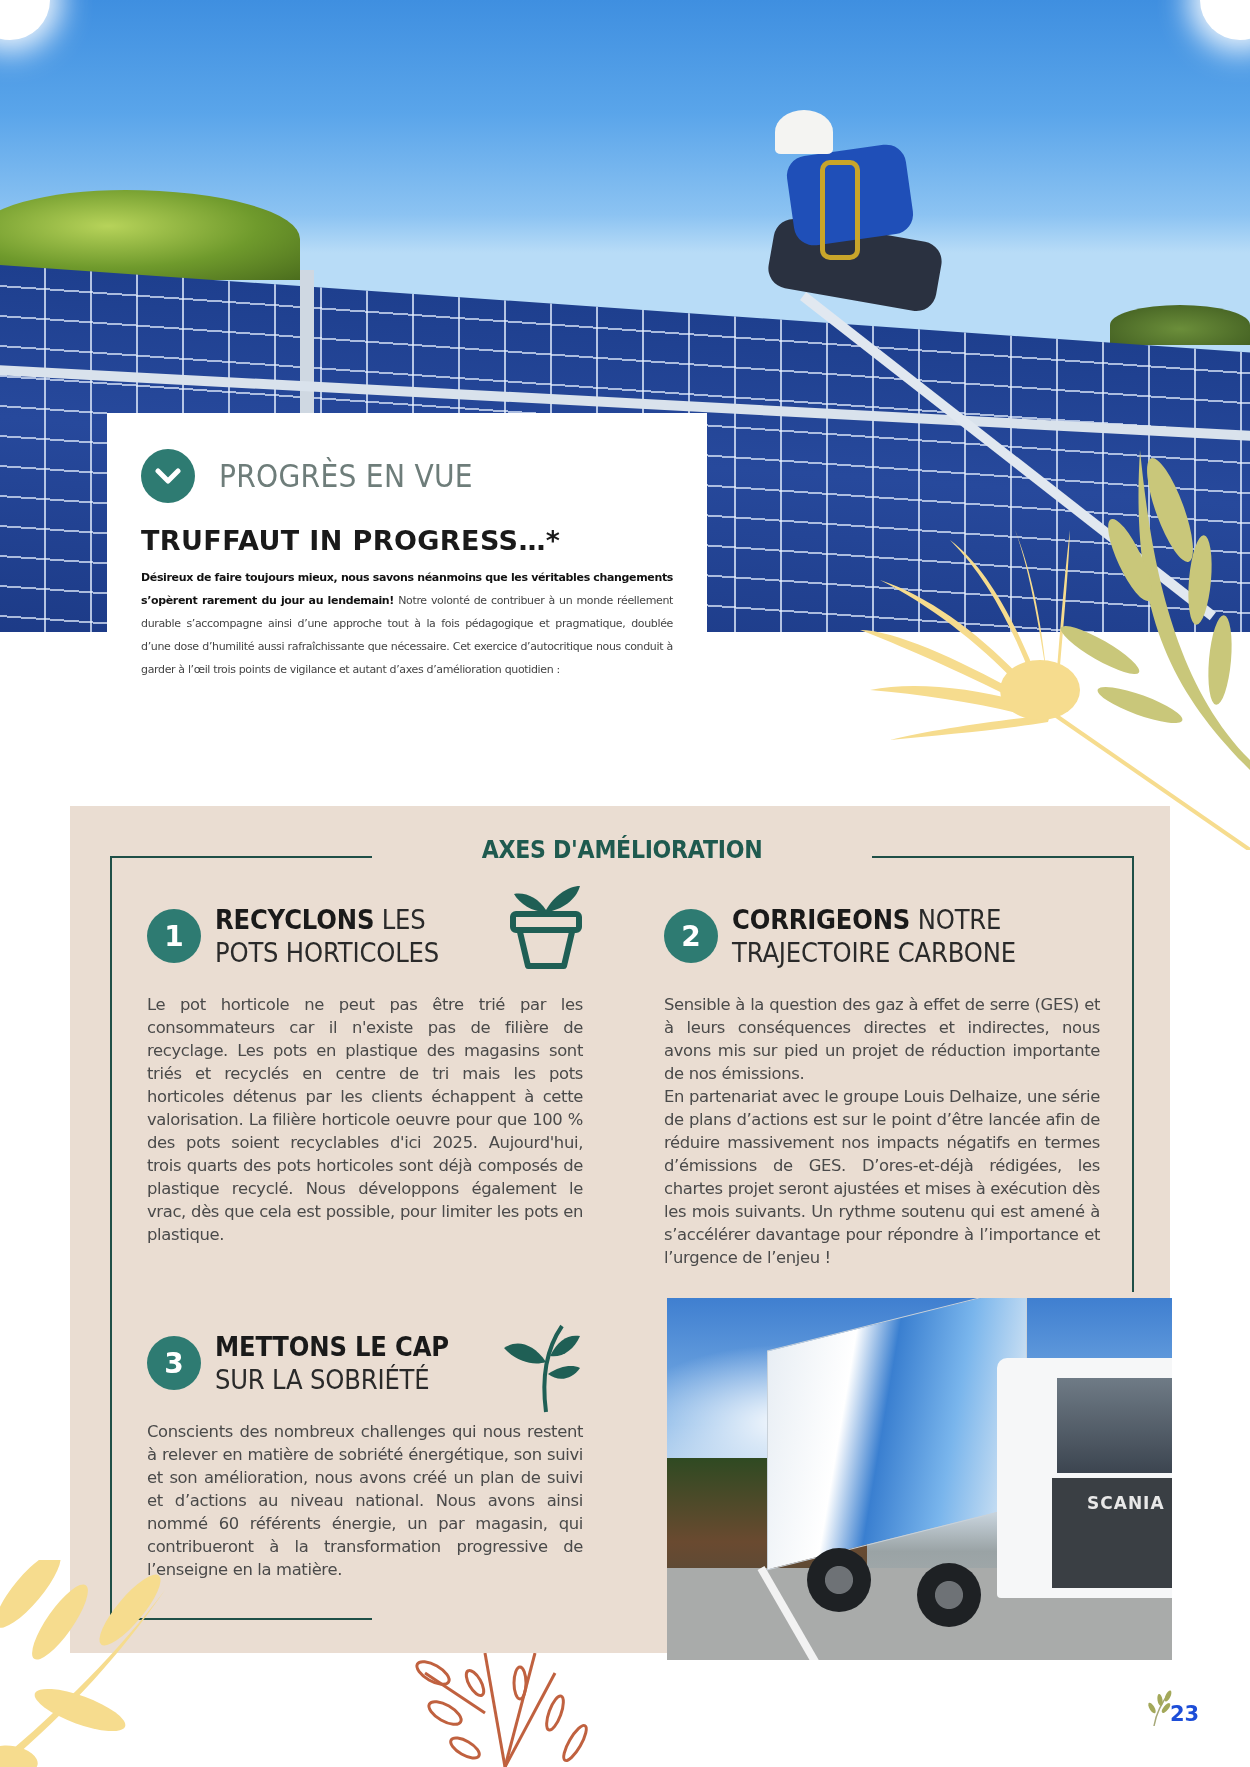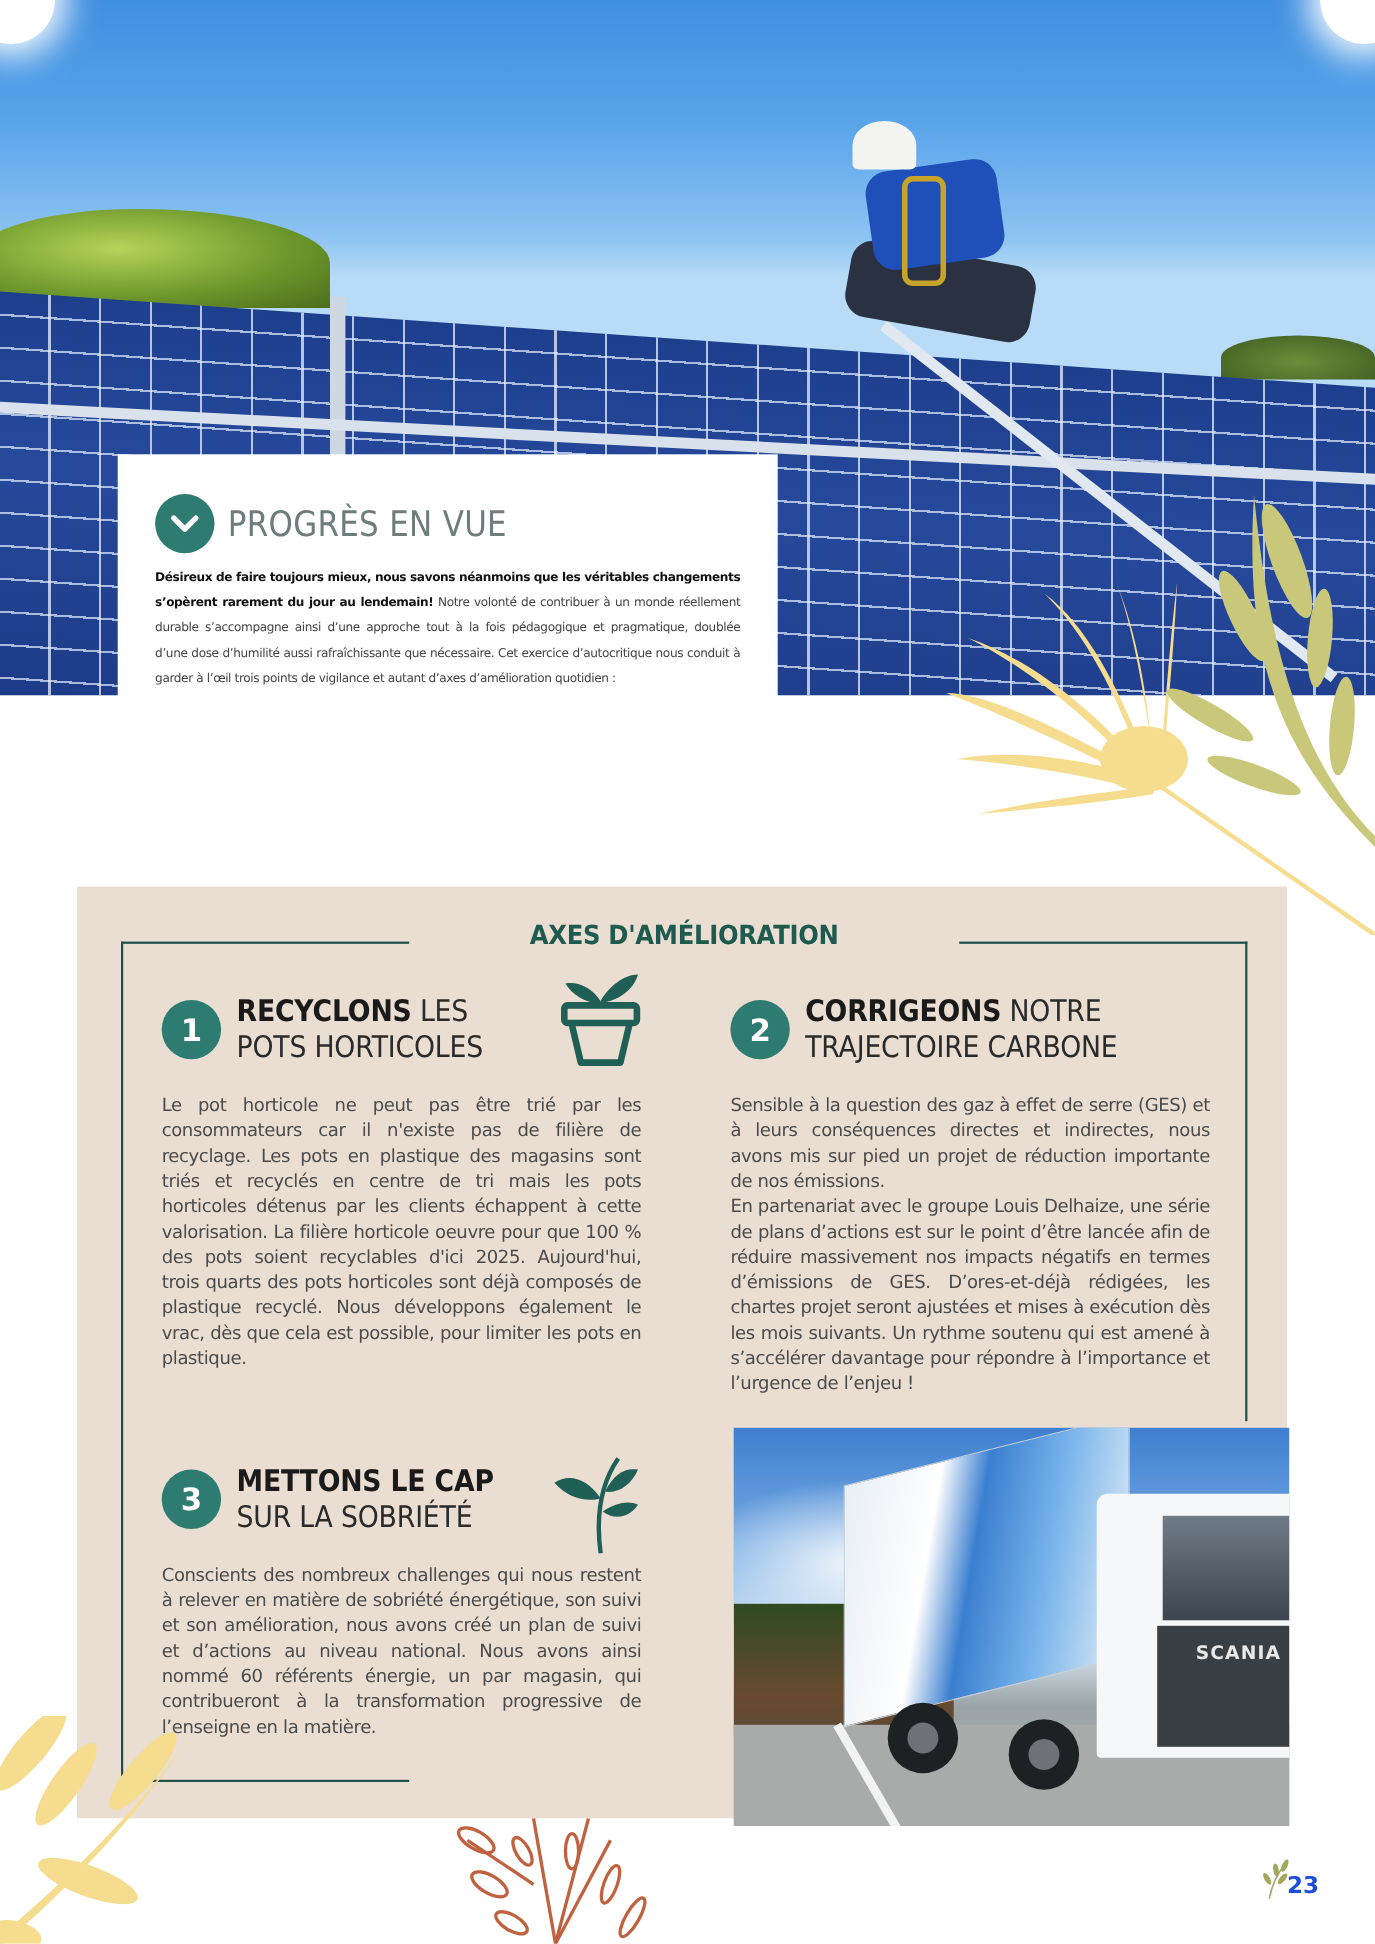--- a/index.html
+++ b/index.html
@@ -26,21 +26,21 @@
   .hero .panel-gap { position: absolute; left: 300px; top: 270px; width: 14px; height: 380px; background: #cfd8e2; }
   .hero .rail { position: absolute; left: 0; top: 398px; width: 1250px; height: 10px; background: #d9e2ec; transform: skewY(3deg); }
   .hero .rail2 { position: absolute; left: 800px; top: 300px; width: 10px; height: 520px; background: #e1e8f0; transform: rotate(-52deg); transform-origin: top left; }
   .hero .helmet { position: absolute; left: 775px; top: 110px; width: 58px; height: 44px; border-radius: 50% 50% 10% 10%; background: #f4f4f2; }
   .hero .torso { position: absolute; left: 790px; top: 150px; width: 120px; height: 90px; border-radius: 20px; background: #1f4fb8; transform: rotate(-8deg); }
   .hero .legs { position: absolute; left: 770px; top: 230px; width: 170px; height: 70px; border-radius: 20px; background: #2a3140; transform: rotate(10deg); }
   .hero .harness { position: absolute; left: 820px; top: 160px; width: 40px; height: 100px; border: 5px solid #c8a52a; border-radius: 10px; }
 
   
   .intro-card { position: absolute; left: 107px; top: 413px; width: 600px; height: 352px; background: #ffffff; padding: 36px 34px 0 34px; }
-  .section-label { display: flex; align-items: center; gap: 12px; }
+  .section-label { display: flex; align-items: center; gap: 24px; }
   .chevron-badge { width: 54px; height: 54px; border-radius: 50%; background: #2e7b72; display: flex; align-items: center; justify-content: center; flex: 0 0 auto; }
   .section-label-text { font-size: 32px; letter-spacing: .3px; color: #6e7d7a; font-weight: 300; font-family: "DejaVu Sans", sans-serif; font-weight: normal; transform: scaleX(.88); transform-origin: left center; }
   .intro-title { margin-top: 22px; font-size: 27px; font-weight: bold; color: #1a1a1a; letter-spacing: .4px; font-family: "DejaVu Sans", sans-serif; }
   .intro-body { margin-top: 10px; font-size: 11px; line-height: 23px; color: #444; text-align: justify; font-family: "DejaVu Sans", sans-serif; letter-spacing: -.35px; }
   .intro-body strong { color: #111; font-weight: bold; }
 
   
   .deco { position: absolute; pointer-events: none; }
 
   
@@ -117,20 +117,21 @@
 
 <div class="intro-card">
   <div class="section-label">
     <div class="chevron-badge">
       <svg width="26" height="18" viewBox="0 0 26 18">
           <path d="M3 4 L13 14 L23 4" stroke="#fff" stroke-width="5" fill="none" stroke-linecap="round" stroke-linejoin="round"></path>
         </svg>
     </div>
     <span class="section-label-text">PROGRÈS EN VUE</span>
   </div>
+  <h1 class="intro-title">TRUFFAUT IN PROGRESS…*</h1>
   <p class="intro-body"><strong>Désireux de faire toujours mieux, nous savons néanmoins que les véritables changements s’opèrent rarement du jour au lendemain!</strong><span> Notre volonté de contribuer à un monde réellement durable s’accompagne ainsi d’une approche tout à la fois pédagogique et pragmatique, doublée d’une dose d’humilité aussi rafraîchissante que nécessaire. Cet exercice d’autocritique nous conduit à garder à l’œil trois points de vigilance et autant d’axes d’amélioration quotidien :</span></p>
 </div>
 
 <div class="beige"></div>
 <div class="frame-top-left"></div>
 <div class="frame-top-right"></div>
 <div class="frame-left"></div>
 <div class="frame-bottom"></div>
 <div class="frame-right"></div>
 <h2 class="axes-title">AXES D'AMÉLIORATION</h2>

